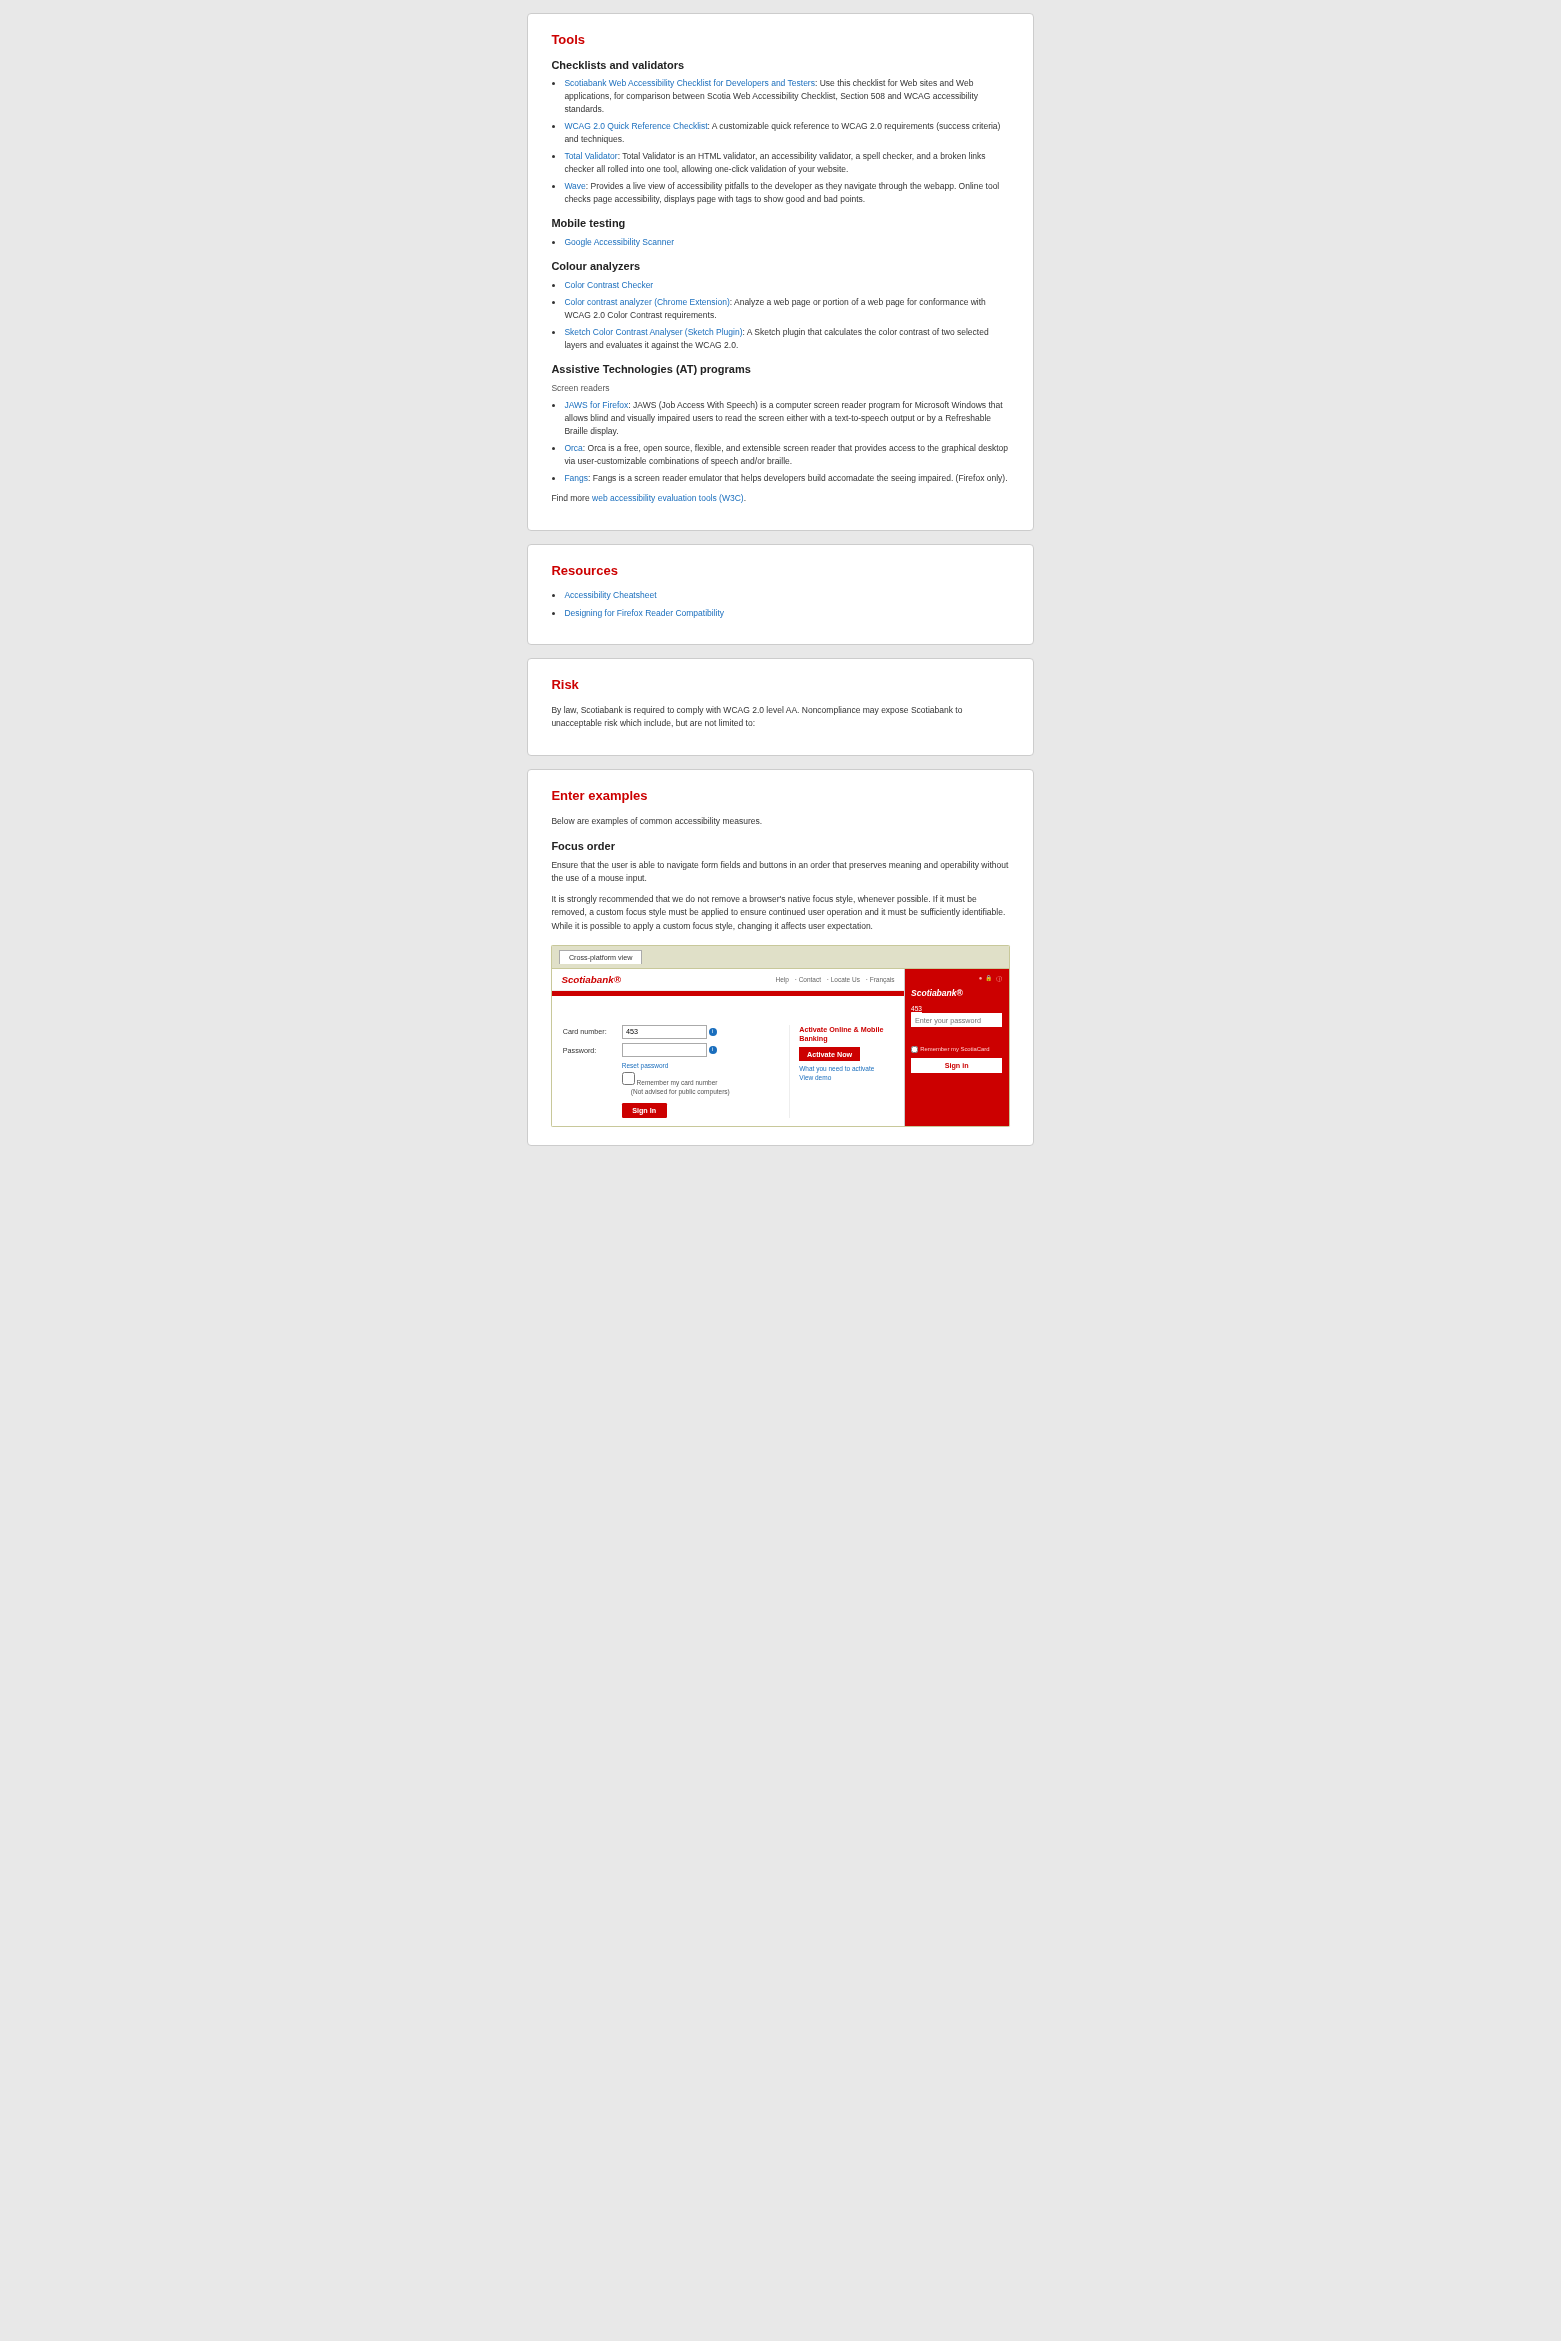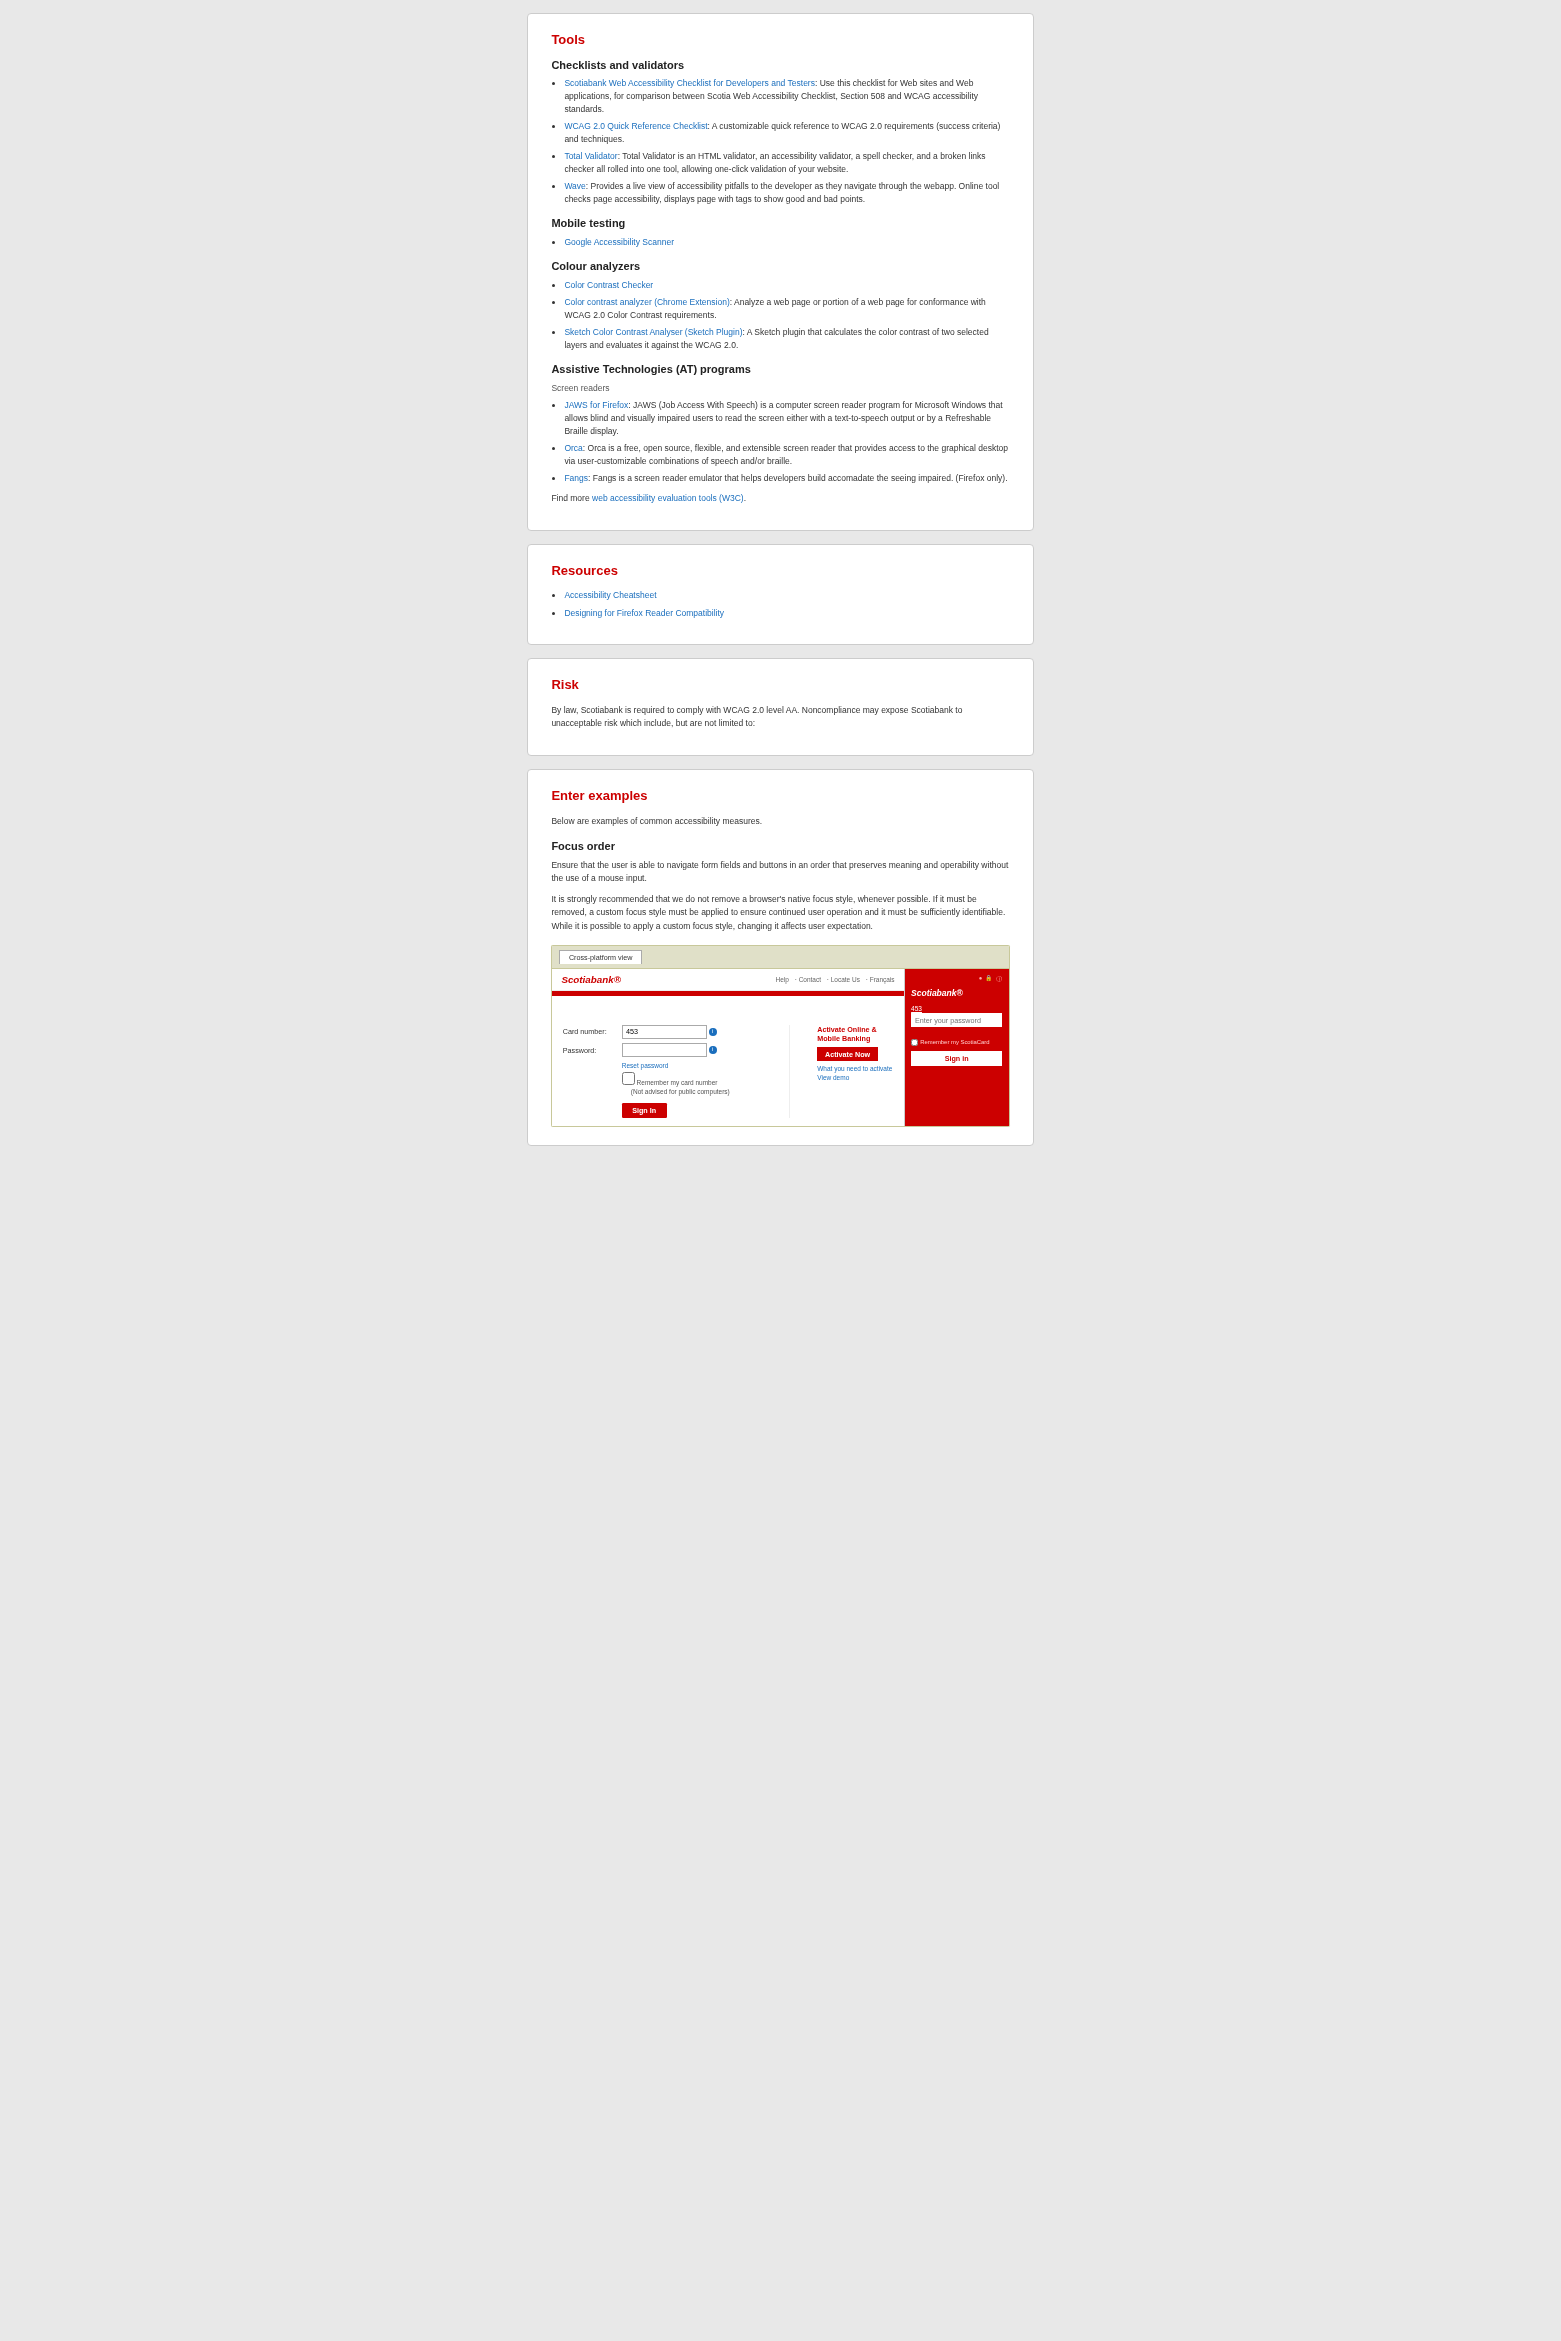--- a/index.html
+++ b/index.html
@@ -163,21 +163,21 @@
       padding: 3.3px 10.4px;
       font-size: 7.2px;
       font-weight: bold;
       margin-left: 59px;
       cursor: pointer;
       border-radius: 1.3px;
     }
     .form-right {
       width: 104px;
       border-left: 0.7px solid #eee;
-      padding-left: 27px;
+      padding-left: 9px;
     }
     .activate-title {
       color: #cc0000;
       font-size: 7.2px;
       font-weight: bold;
       margin-bottom: 3.9px;
     }
     .activate-btn {
       background: #cc0000;
       color: #fff;
@@ -208,21 +208,21 @@
       color: #ffaaaa;
     }
     .scotia-mobile-brand {
       color: #fff;
       font-weight: bold;
       font-style: italic;
       font-size: 8.5px;
       margin-bottom: 6.5px;
     }
     .mobile-input-group {
-      margin-bottom: 12px;
+      margin-bottom: 19px;
       text-decoration: underline;
     }
     .mobile-input {
       background: #fff;
       border: none;
       font-size: 7.2px;
       padding: 2.6px 3.9px;
       width: 100%;
       color: #333;
     }

